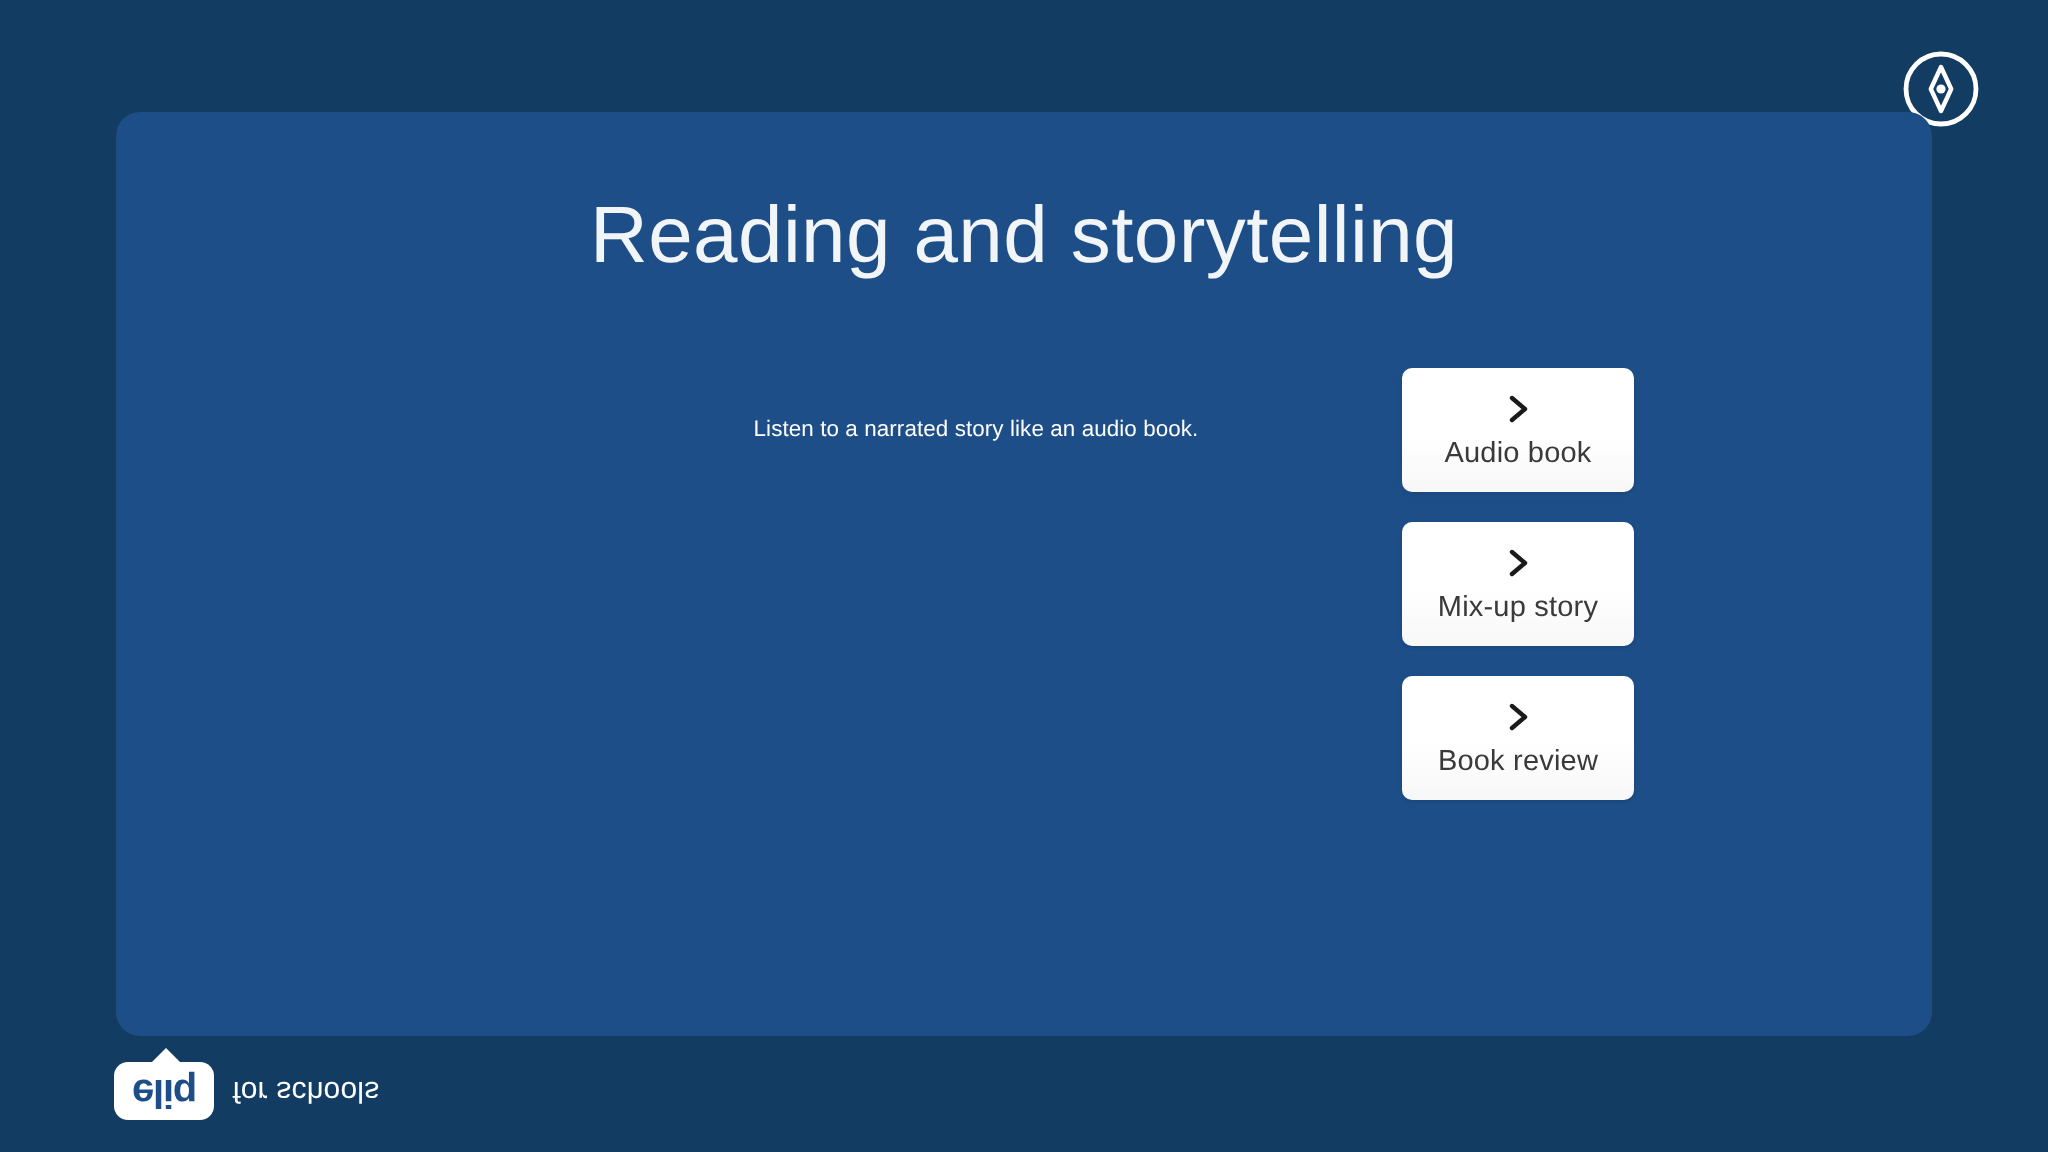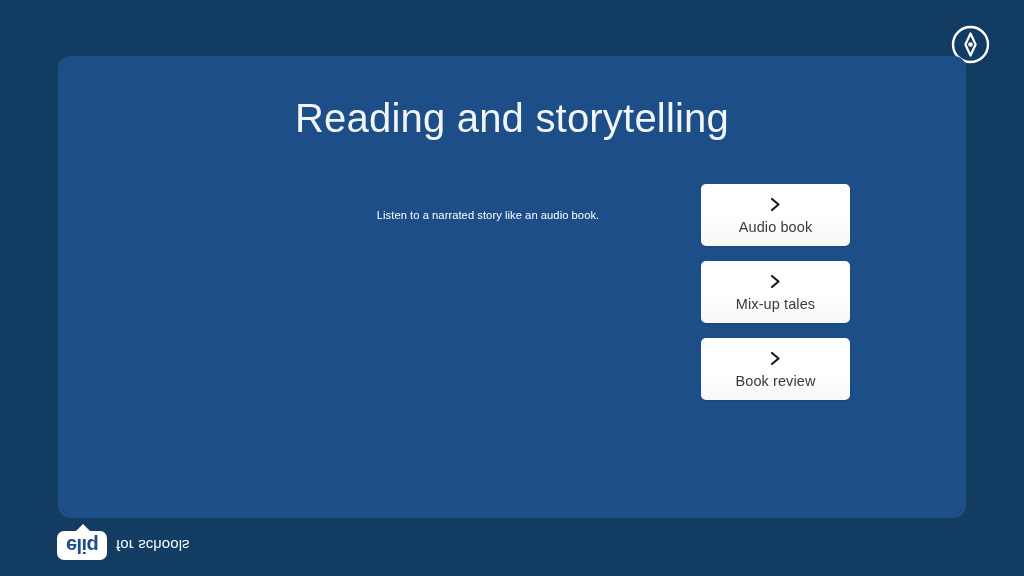--- a/index.html
+++ b/index.html
@@ -77,21 +77,21 @@
     font-size: 11.2px;
     font-weight: 400;
     line-height: 1.45;
     letter-spacing: 0.05px;
   }
 
   .row-btn {
     position: absolute;
     left: 599px;
     top: 0;
-    width: 149px;
+    width: 116px;
     height: 62px;
     background: linear-gradient(180deg, #ffffff 0%, #ffffff 55%, #f7f7f8 100%);
     border: none;
     border-radius: 5px;
     cursor: pointer;
     display: flex;
     flex-direction: column;
     align-items: center;
     justify-content: center;
     padding: 0;
@@ -194,21 +194,21 @@
     </div>
 
 
     <div class="row">
       <button class="row-btn">
         <span class="chev">
           <svg width="15" height="17" viewBox="0 0 15 17" xmlns="http://www.w3.org/2000/svg">
             <path d="M4 3 L10.5 8.5 L4 14" fill="none" stroke="#1a1a1a" stroke-width="2.2" stroke-linecap="round" stroke-linejoin="round"></path>
           </svg>
         </span>
-        <span class="btn-label">Mix-up tales</span>
+        <span class="btn-label">Mix-up story</span>
       </button>
     </div>
 
     <div class="row">
       <button class="row-btn">
         <span class="chev">
           <svg width="15" height="17" viewBox="0 0 15 17" xmlns="http://www.w3.org/2000/svg">
             <path d="M4 3 L10.5 8.5 L4 14" fill="none" stroke="#1a1a1a" stroke-width="2.2" stroke-linecap="round" stroke-linejoin="round"></path>
           </svg>
         </span>

